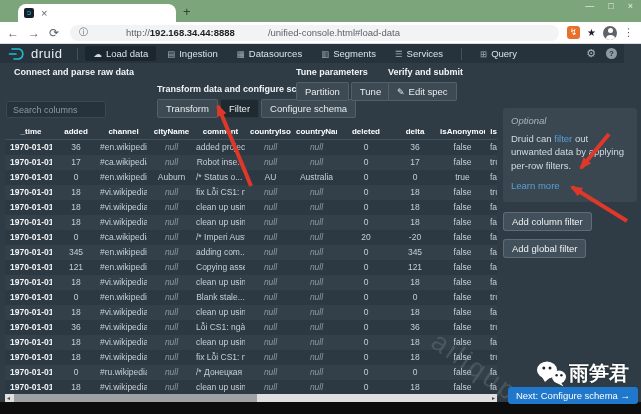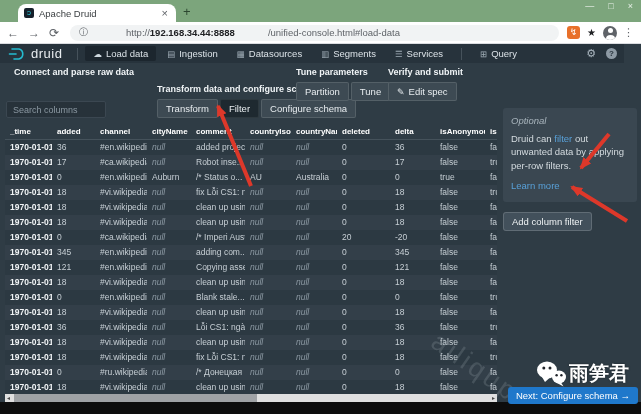--- a/index.html
+++ b/index.html
@@ -47,21 +47,21 @@
   .step-btn { background:#3d4a53; border:1px solid rgba(255,255,255,.12); border-radius:2px; color:#e7ecef; font-size:9.5px; padding:3px 8px; white-space:nowrap; display:flex; align-items:center; gap:4px; }
   .step-btn.active { background:#1e2930; border-color:rgba(255,255,255,.07); }
   .step-ic { font-size:9px; }
 
   
   .search-input { position:absolute; left:6px; top:101px; width:100px; height:17px; background:#27323a; border:1px solid #3b4751; border-radius:2px; color:#cfd7dc; font-size:9px; padding:0 6px; font-family:"Liberation Sans", sans-serif; }
   .search-input::placeholder { color:#8b98a2; }
 
   
   .table { position:absolute; left:5px; top:124px; width:492px; height:278px; overflow:hidden; }
-  .thead, .tr { display:grid; grid-template-columns:47px 43px 52px 44px 54px 46px 46px 53px 45px 50px 12px; }
+  .thead, .tr { display:grid; grid-template-columns:47px 43px 52px 44px 54px 46px 46px 53px 45px 50px 12px;text-align:center; }
   .th { font-size:8px; font-weight:bold; color:#fff; line-height:15px; padding-left:5px; overflow:hidden; white-space:nowrap; }
   .thead { border-bottom:1px solid #45525b; height:16px; }
   .tr { height:15px; }
   .tr:nth-child(odd) { background:#2c3942; }
   .tr:nth-child(even) { background:#333f49; }
   .td { font-size:8.5px; color:#c7cfd5; line-height:15px; padding-left:5px; overflow:hidden; white-space:nowrap; }
   .td.nullv { font-style:italic; color:#8b98a2; }
   .td.timev { font-weight:bold; color:#f2f5f7; }
   .dots { color:#eef2f4; font-size:7px; letter-spacing:0; margin-left:2px; font-weight:bold; }
 
@@ -90,21 +90,20 @@
   .arrows { position:absolute; left:0; top:0; width:641px; height:414px; z-index:40; pointer-events:none; }
 </style>
 </head>
 <body>
 
 <div id="screen">
 
   <div class="tabstrip">
     <div class="tab">
       <span class="favicon">ɔ</span>
-      <span class="tab-title">Apache Druid</span>
       <span class="tab-close">×</span>
     </div>
     <span class="newtab">+</span>
     <div class="win-controls">
       <span>—</span>
       <span>□</span>
       <span>×</span>
     </div>
   </div>
 
@@ -452,20 +451,21 @@
   </div>
 
   <div class="panel">
     <div class="callout">
       <div class="optional">Optional</div>
       <p><span>Druid can </span><a class="inline-link" href="#">filter</a><span> out unwanted data by applying per-row filters.</span></p>
       <a class="learn-more" href="#">Learn more</a>
     </div>
     <div class="panel-btn">Add column filter</div>
     <br>
+    <div class="panel-btn">Add global filter</div>
   </div>
 
   <div class="diag-mark">ailiqup</div>
   <div class="wechat-mark">
     <svg width="30" height="27">
       <ellipse cx="11" cy="10" rx="10" ry="8.6" fill="#fff"></ellipse>
       <polygon points="6,17 9,22 14,17.5" fill="#fff"></polygon>
       <circle cx="7.8" cy="8" r="1.5" fill="#20242a"></circle>
       <circle cx="14" cy="8" r="1.5" fill="#20242a"></circle>
       <ellipse cx="23" cy="17" rx="7" ry="6.4" fill="#fff"></ellipse>

